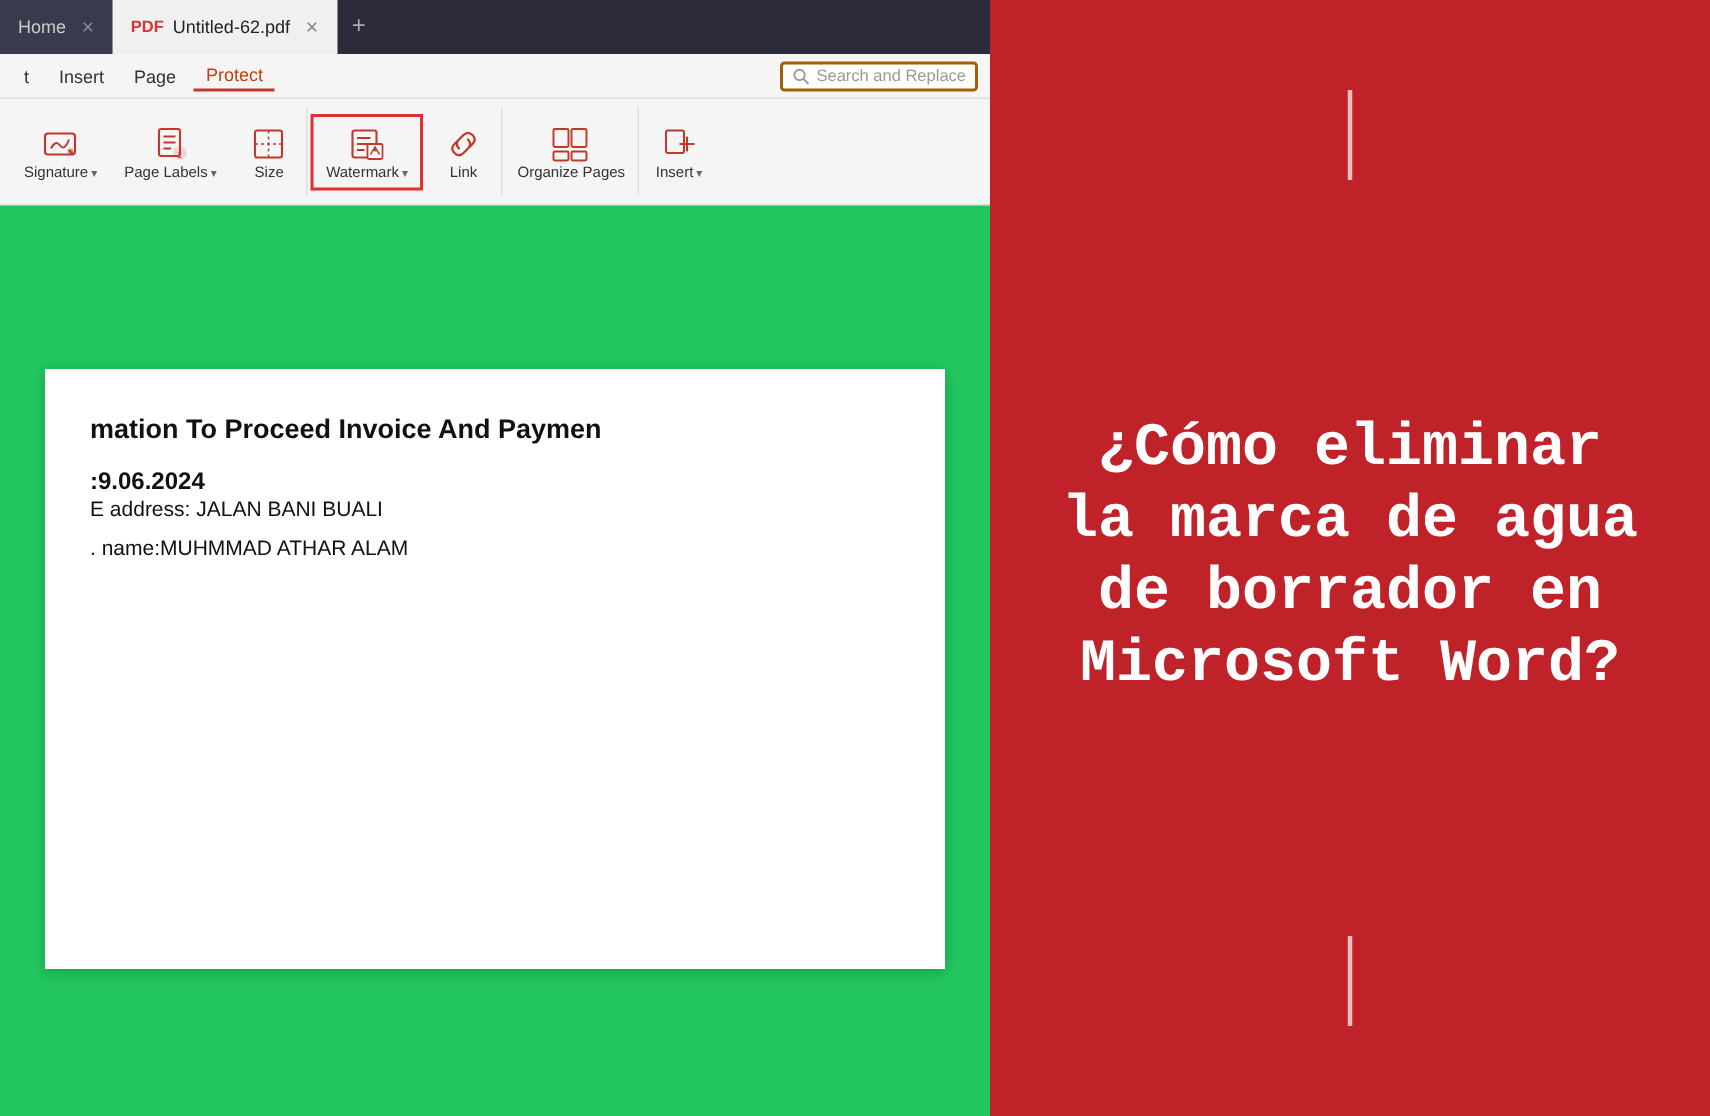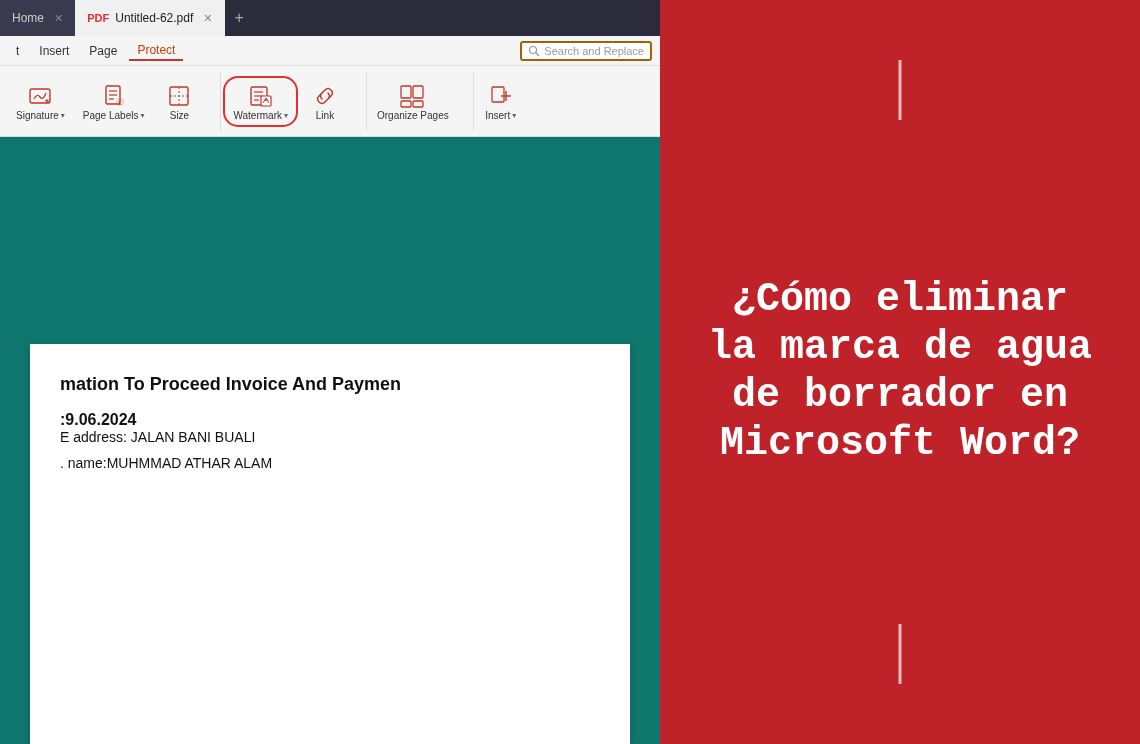--- a/index.html
+++ b/index.html
@@ -96,21 +96,21 @@
       display: flex;
       align-items: center;
       padding: 6px 8px;
       gap: 2px;
       height: 70px;
     }
     .toolbar-group {
       display: flex;
       align-items: center;
       gap: 2px;
-      padding-right: 16px;
+      padding-right: 0;
       border-right: 1px solid #ddd;
       height: 100%;
     }
     .toolbar-group:last-child { border-right: none; }
     .tool-btn {
       display: flex;
       flex-direction: column;
       align-items: center;
       justify-content: center;
       padding: 4px 8px;
@@ -133,32 +133,32 @@
       white-space: nowrap;
       display: flex;
       align-items: center;
       gap: 2px;
     }
     .dropdown-arrow { font-size: 8px; color: #666; }
 
     
     .tool-btn.highlighted {
       border: 2px solid #e03030;
-      border-radius: 15px;
+      border-radius: 0;
       padding: 4px 8px;
     }
     .tool-btn.highlighted .tool-btn-icon { color: #c0392b; }
 
     
     .content-area {
       flex: 1;
-      background: #0f766e;
+      background: #22c55e;
       overflow: hidden;
       display: flex;
-      align-items: flex-end;
+      align-items: center;
       justify-content: center;
       padding-top: 10px;
     }
     .pdf-page {
       background: #fff;
       width: 600px;
       min-height: 400px;
       padding: 30px 30px 20px 30px;
       box-shadow: 0 2px 8px rgba(0,0,0,0.2);
     }

